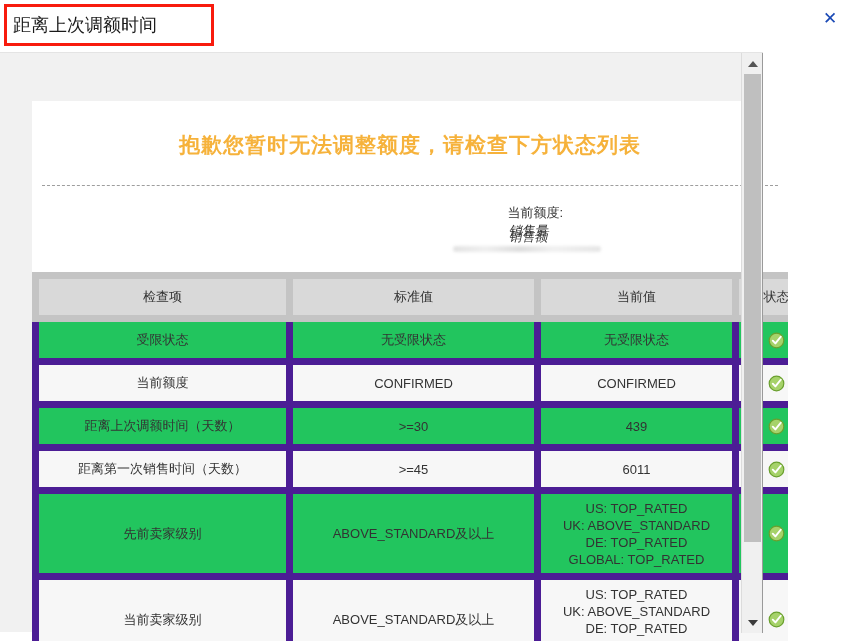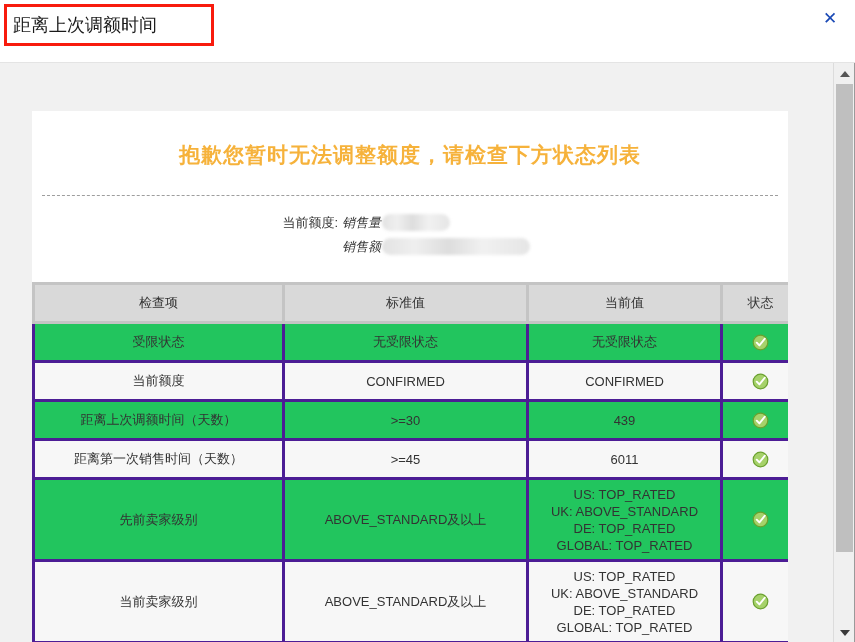--- a/index.html
+++ b/index.html
@@ -54,22 +54,22 @@
     font-size: 17px;
     font-weight: bold;
     cursor: pointer;
     user-select: none;
   }
 
   
   .panel {
     position: absolute;
     left: 0px;
-    top: 62px;
-    width: 855px;
+    top: 52px;
+    width: 763px;
     height: 580px;
     background: #f1f1f1;
     box-sizing: border-box;
     border-top: 1px solid #e4e4e4;
   }
 
   
   .scrollbar {
     position: absolute;
     right: 0px;
@@ -168,21 +168,23 @@
 
   
   .quota {
     margin-top: 18px;
     padding-left: 232px;
     font-size: 13px;
     color: #333;
   }
   .quota-row {
     display: flex;
+    align-items: center;
     height: 24px;
+    flex-direction: column;
   }
   .quota-label {
     width: 74px;
     text-align: right;
     white-space: nowrap;
   }
   .quota-key {
     white-space: nowrap;
     margin-left: 4px;
     font-style: italic;
@@ -206,21 +208,21 @@
   
   table.checks {
     margin: 20px auto 0 auto;
     width: 722px;
     border-collapse: collapse;
     table-layout: fixed;
     font-size: 13px;
   }
   table.checks th,
   table.checks td {
-    border: 3px solid #4c1d95;
+    border: 7px solid #4c1d95;
     text-align: center;
     vertical-align: middle;
     color: #333333;
     font-weight: normal;
     padding: 0 4px;
   }
   table.checks thead th {
     background: #d9d9d9;
     height: 36px;
     border-color: #c4c4c4;

